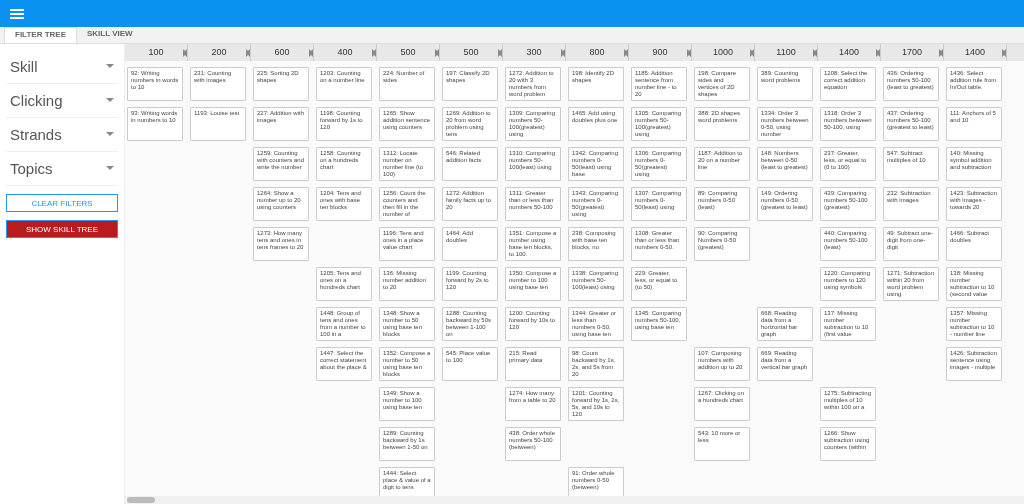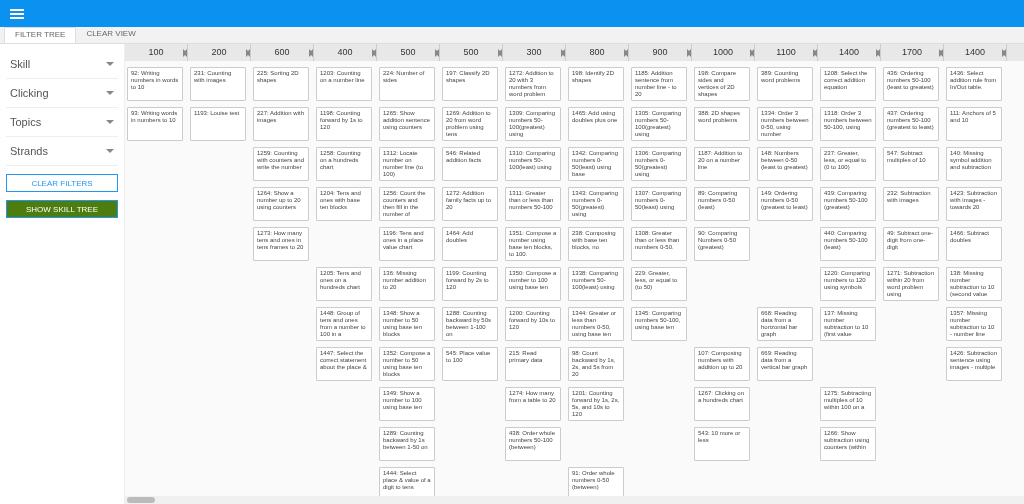--- a/index.html
+++ b/index.html
@@ -1,28 +1,28 @@
 <!DOCTYPE html>
 <html><head>
 <meta charset="utf-8">
 <style>
 * { box-sizing: border-box; margin: 0; padding: 0; }
 body { font-family: Arial, sans-serif; font-size: 8px; background: #fff; width: 1024px; height: 504px; overflow: hidden; }
 .topbar { height: 27px; background: #0b92f0; display: flex; align-items: center; padding-left: 10px; }
 .hamburger div { width: 14px; height: 2px; background: #fff; margin: 2px 0; }
-.tabs { height: 17px; background: #f2f2f2; border-bottom: 1px solid #ddd; display: flex; padding-left: 4px; }
+.tabs { height: 17px; background: #f2f2f2; border-bottom: 1px solid #ddd; display: flex; padding-left: 4px; font-weight: bold; }
 .tab { padding: 2px 10px; font-size: 8px; color: #666; cursor: pointer; }
 .tab.active { background: #fff; border: 1px solid #ddd; border-bottom: none; }
 .main { display: flex; height: 460px; }
 .sidebar { width: 125px; padding: 6px; border-right: 1px solid #eee; }
-.filter { padding: 8px 4px; border-bottom: 1px solid #eee; display: flex; justify-content: space-between; align-items: center; color: #555; font-size: 11px; cursor: pointer; }
+.filter { padding: 8px 4px; border-bottom: 1px solid #eee; display: flex; justify-content: space-between; align-items: center; color: #555; font-size: 15px; cursor: pointer; }
 .caret-down { border: 4px solid transparent; border-top-color: #888; margin-top: 3px; }
 .btn { width: 100%; height: 18px; margin-top: 8px; border: 1px solid #2196f3; font-size: 8px; cursor: pointer; }
 .btn.outline { background: #fff; color: #2196f3; }
-.btn.fill { background: #4d7c0f; color: #fff; }
+.btn.fill { background: #b91c1c; color: #fff; }
 .canvas { flex: 1; position: relative; background: #fafafa; overflow: auto; }
 .ruler { height: 17px; background: #e8e8e8; display: flex; position: sticky; top: 0; z-index: 2; }
 .rcell { width: 63px; text-align: center; font-size: 9px; color: #333; line-height: 17px; border-right: 1px solid #ccc; position: relative; flex-shrink:0; }
 .rcell::after { content: ''; position: absolute; right: -4px; top: 5px; border: 4px solid transparent; border-left-color: #888; }
 .rcell::before { content: ''; position: absolute; right: 0px; top: 5px; border: 4px solid transparent; border-right-color: #888; }
 .grid { position: relative; padding: 4px 0 30px 0; min-width: 900px; }
 .node { position: absolute; width: 56px; background: #fff; border: 1px solid #ccc; border-radius: 1px; padding: 2px 3px; font-size: 6px; line-height: 7px; color: #444; overflow: hidden; }
 .scrollbar-bottom { position: absolute; bottom: 0; left: 125px; right: 0; height: 8px; background: #f0f0f0; }
 .scrollbar-bottom .thumb { position: absolute; left: 2px; top: 1px; width: 28px; height: 6px; background: #bbb; border-radius: 3px; }
 </style>
@@ -32,39 +32,39 @@
 <div class="topbar">
   <div class="hamburger">
     <div></div>
       <div></div>
       <div></div>
   </div>
 </div>
 
 <div class="tabs">
   <div class="tab active">FILTER TREE</div>
-  <div class="tab">CLEAR VIEW</div>
+  <div class="tab">SKILL VIEW</div>
 </div>
 
 <div class="main">
   <div class="sidebar">
     <div class="filter">
         <span>Skill</span>
         <span class="caret-down"></span>
       </div>
     <div class="filter">
         <span>Clicking</span>
         <span class="caret-down"></span>
       </div>
     <div class="filter">
-        <span>Topics</span>
+        <span>Strands</span>
         <span class="caret-down"></span>
       </div>
     <div class="filter">
-        <span>Strands</span>
+        <span>Topics</span>
         <span class="caret-down"></span>
       </div>
     <button class="btn outline">CLEAR FILTERS</button>
     <button class="btn fill">SHOW SKILL TREE</button>
   </div>
 
   <div class="canvas">
     <div class="ruler" id="ruler">
         <div class="rcell">100</div>
         <div class="rcell">200</div>

